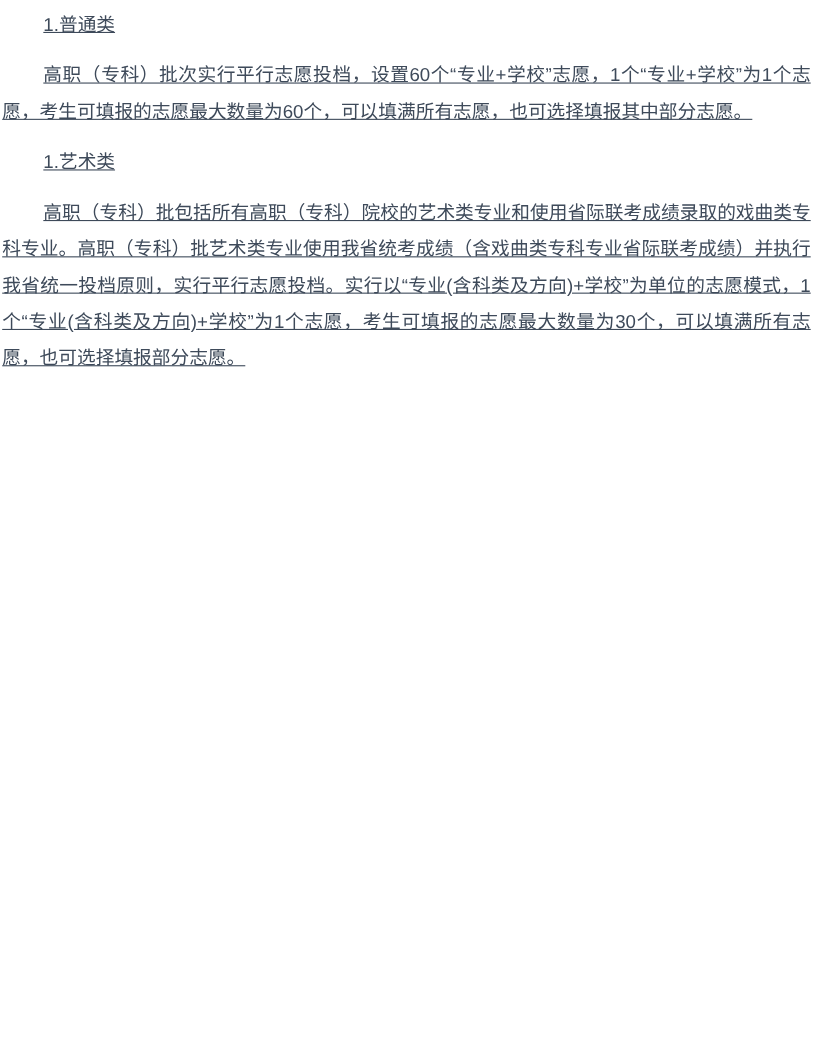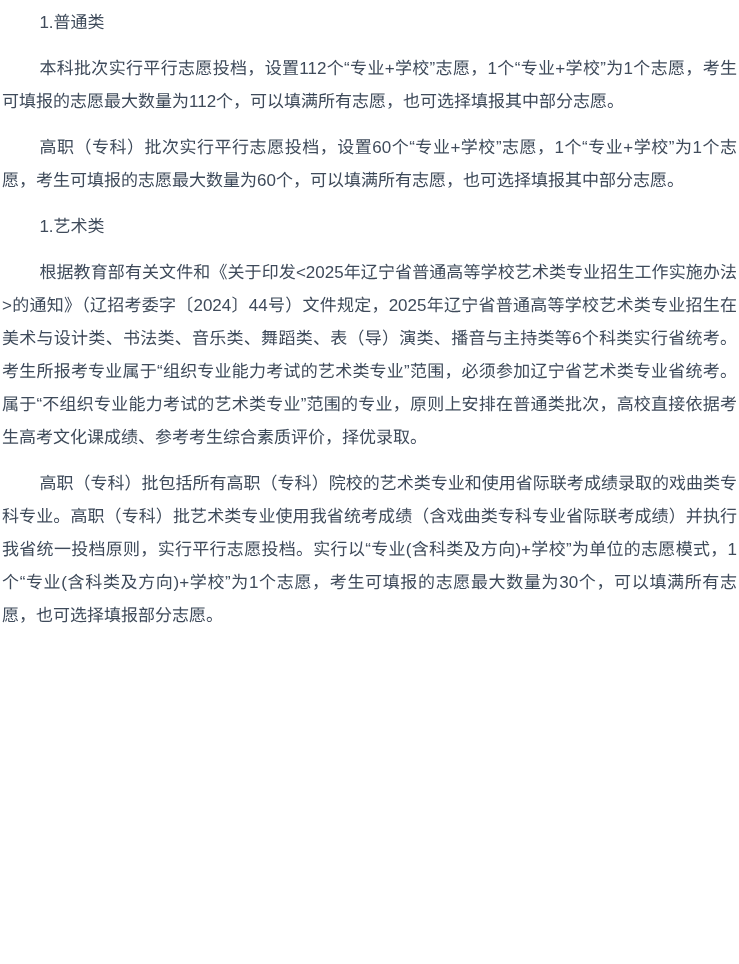--- a/index.html
+++ b/index.html
@@ -20,26 +20,25 @@
     padding:6px 2px 10px 2px;
   }
   .para{
     font-size:17px;
     line-height:33px;
     text-indent:2.2em;
     text-align:justify;
     margin:0 0 13px 0;
     color:var(--text-color);
     word-break:break-word;
+    text-decoration:underline;
   }
   .para:last-child{margin-bottom:0;}
 </style>
 </head>
 <body>
 
 <article class="doc">
   <p class="para">1.普通类</p>
-  <p class="para">本科批次实行平行志愿投档，设置112个“专业+学校”志愿，1个“专业+学校”为1个志愿，考生可填报的志愿最大数量为112个，可以填满所有志愿，也可选择填报其中部分志愿。</p>
   <p class="para">高职（专科）批次实行平行志愿投档，设置60个“专业+学校”志愿，1个“专业+学校”为1个志愿，考生可填报的志愿最大数量为60个，可以填满所有志愿，也可选择填报其中部分志愿。</p>
   <p class="para">1.艺术类</p>
-  <p class="para">根据教育部有关文件和《关于印发&lt;2025年辽宁省普通高等学校艺术类专业招生工作实施办法&gt;的通知》（辽招考委字〔2024〕44号）文件规定，2025年辽宁省普通高等学校艺术类专业招生在美术与设计类、书法类、音乐类、舞蹈类、表（导）演类、播音与主持类等6个科类实行省统考。考生所报考专业属于“组织专业能力考试的艺术类专业”范围，必须参加辽宁省艺术类专业省统考。属于“不组织专业能力考试的艺术类专业”范围的专业，原则上安排在普通类批次，高校直接依据考生高考文化课成绩、参考考生综合素质评价，择优录取。</p>
   <p class="para">高职（专科）批包括所有高职（专科）院校的艺术类专业和使用省际联考成绩录取的戏曲类专科专业。高职（专科）批艺术类专业使用我省统考成绩（含戏曲类专科专业省际联考成绩）并执行我省统一投档原则，实行平行志愿投档。实行以“专业(含科类及方向)+学校”为单位的志愿模式，1个“专业(含科类及方向)+学校”为1个志愿，考生可填报的志愿最大数量为30个，可以填满所有志愿，也可选择填报部分志愿。</p>
 </article>
 
 </body></html>

